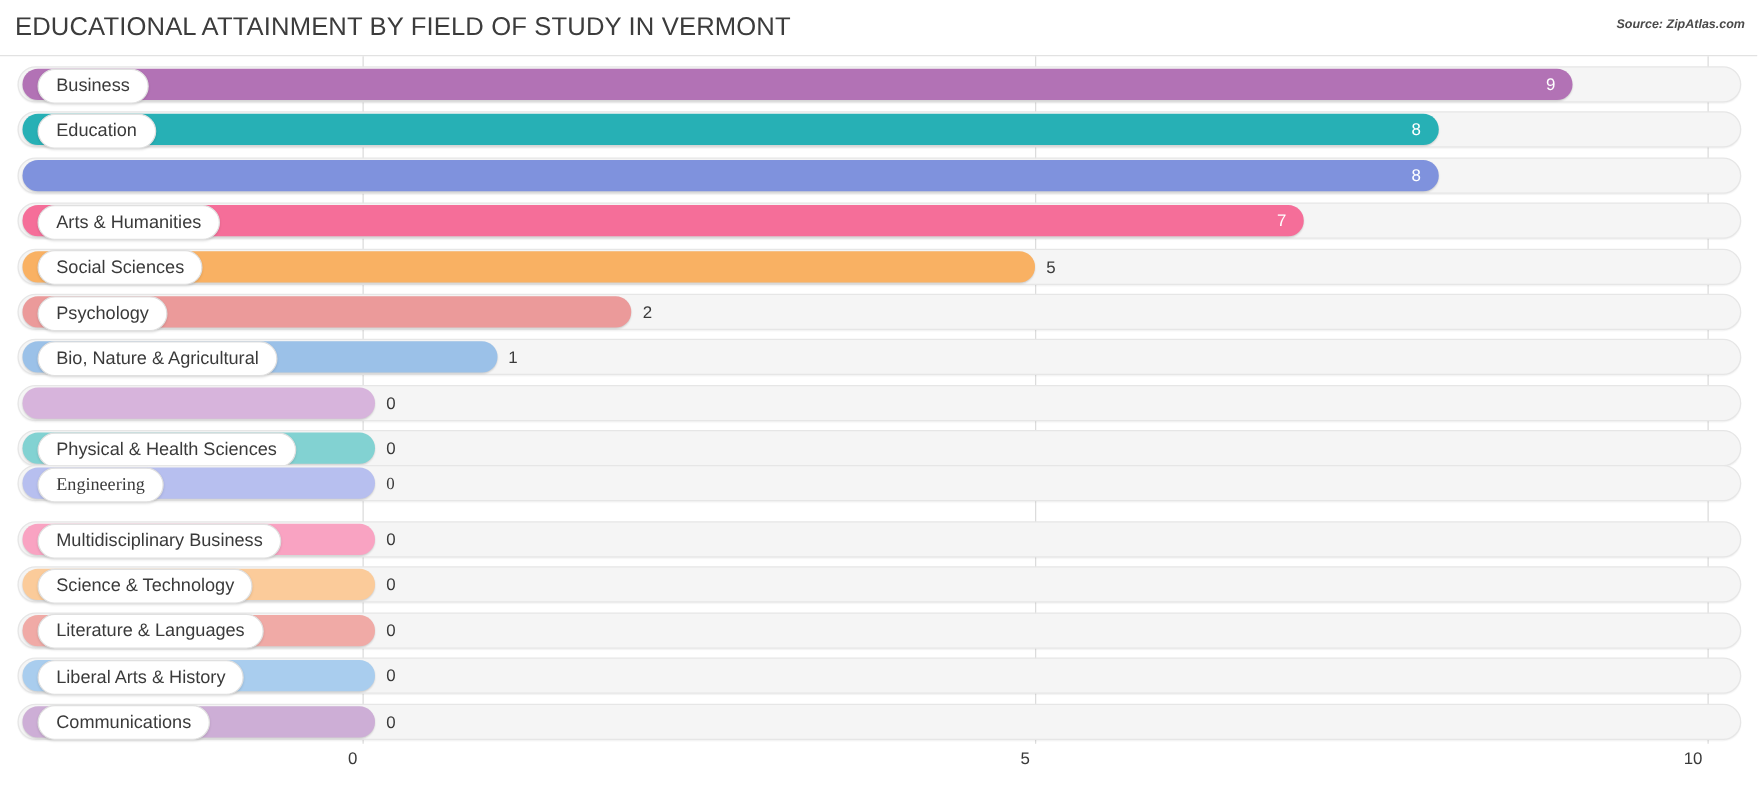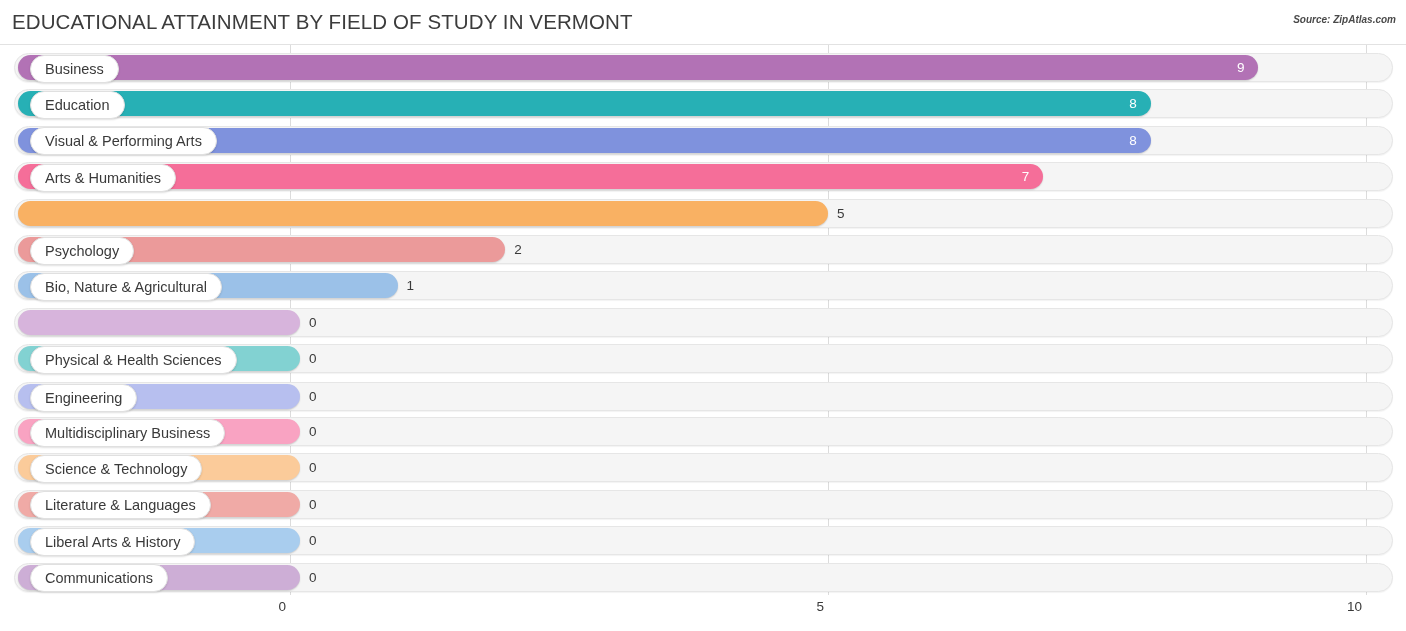--- a/index.html
+++ b/index.html
@@ -184,32 +184,32 @@
       </div>
       <div class="row" style="top: 41.4px; padding-left: 39px;">
         <div class="row-track"></div>
         <div class="row-bar" style="width: 1132.8px; background: rgb(39, 176, 181);"></div>
         <div class="row-label">Education</div>
         <div class="row-value inside" style="left: 1150.8px;">8</div>
       </div>
       <div class="row" style="top: 77.8px;">
         <div class="row-track"></div>
         <div class="row-bar" style="width: 1132.8px; background: rgb(127, 146, 221);"></div>
-        <div class="row-label">Visual &amp; Performing Arts</div>
         <div class="row-value inside" style="left: 1150.8px;">8</div>
       </div>
       <div class="row" style="top: 114.2px;">
         <div class="row-track"></div>
         <div class="row-bar" style="width: 1025.2px; background: rgb(245, 110, 153);"></div>
         <div class="row-label">Arts &amp; Humanities</div>
         <div class="row-value inside" style="left: 1043.2px;">7</div>
       </div>
       <div class="row" style="top: 150.6px;">
         <div class="row-track"></div>
         <div class="row-bar" style="width: 810px; background: rgb(249, 177, 99);"></div>
+        <div class="row-label">Social Sciences</div>
         <div class="row-value outside" style="left: 828px;">5</div>
       </div>
       <div class="row" style="top: 187px;">
         <div class="row-track"></div>
         <div class="row-bar" style="width: 487.2px; background: rgb(235, 154, 154);"></div>
         <div class="row-label">Psychology</div>
         <div class="row-value outside" style="left: 505.2px;">2</div>
       </div>
       <div class="row" style="top: 223.4px;">
         <div class="row-track"></div>
@@ -221,21 +221,21 @@
         <div class="row-track"></div>
         <div class="row-bar" style="width: 282px; background: rgb(215, 180, 220);"></div>
         <div class="row-value outside" style="left: 300px;">0</div>
       </div>
       <div class="row" style="top: 296.2px;">
         <div class="row-track"></div>
         <div class="row-bar" style="width: 282px; background: rgb(130, 210, 210);"></div>
         <div class="row-label">Physical &amp; Health Sciences</div>
         <div class="row-value outside" style="left: 300px;">0</div>
       </div>
-      <div class="row" style="top: 334px;">
+      <div class="row" style="top: 324px; font-family: Liberation Serif, serif;">
         <div class="row-track"></div>
         <div class="row-bar" style="width: 282px; background: rgb(183, 191, 239);"></div>
         <div class="row-label">Engineering</div>
         <div class="row-value outside" style="left: 300px;">0</div>
       </div>
       <div class="row" style="top: 369px;">
         <div class="row-track"></div>
         <div class="row-bar" style="width: 282px; background: rgb(249, 163, 194);"></div>
         <div class="row-label">Multidisciplinary Business</div>
         <div class="row-value outside" style="left: 300px;">0</div>

